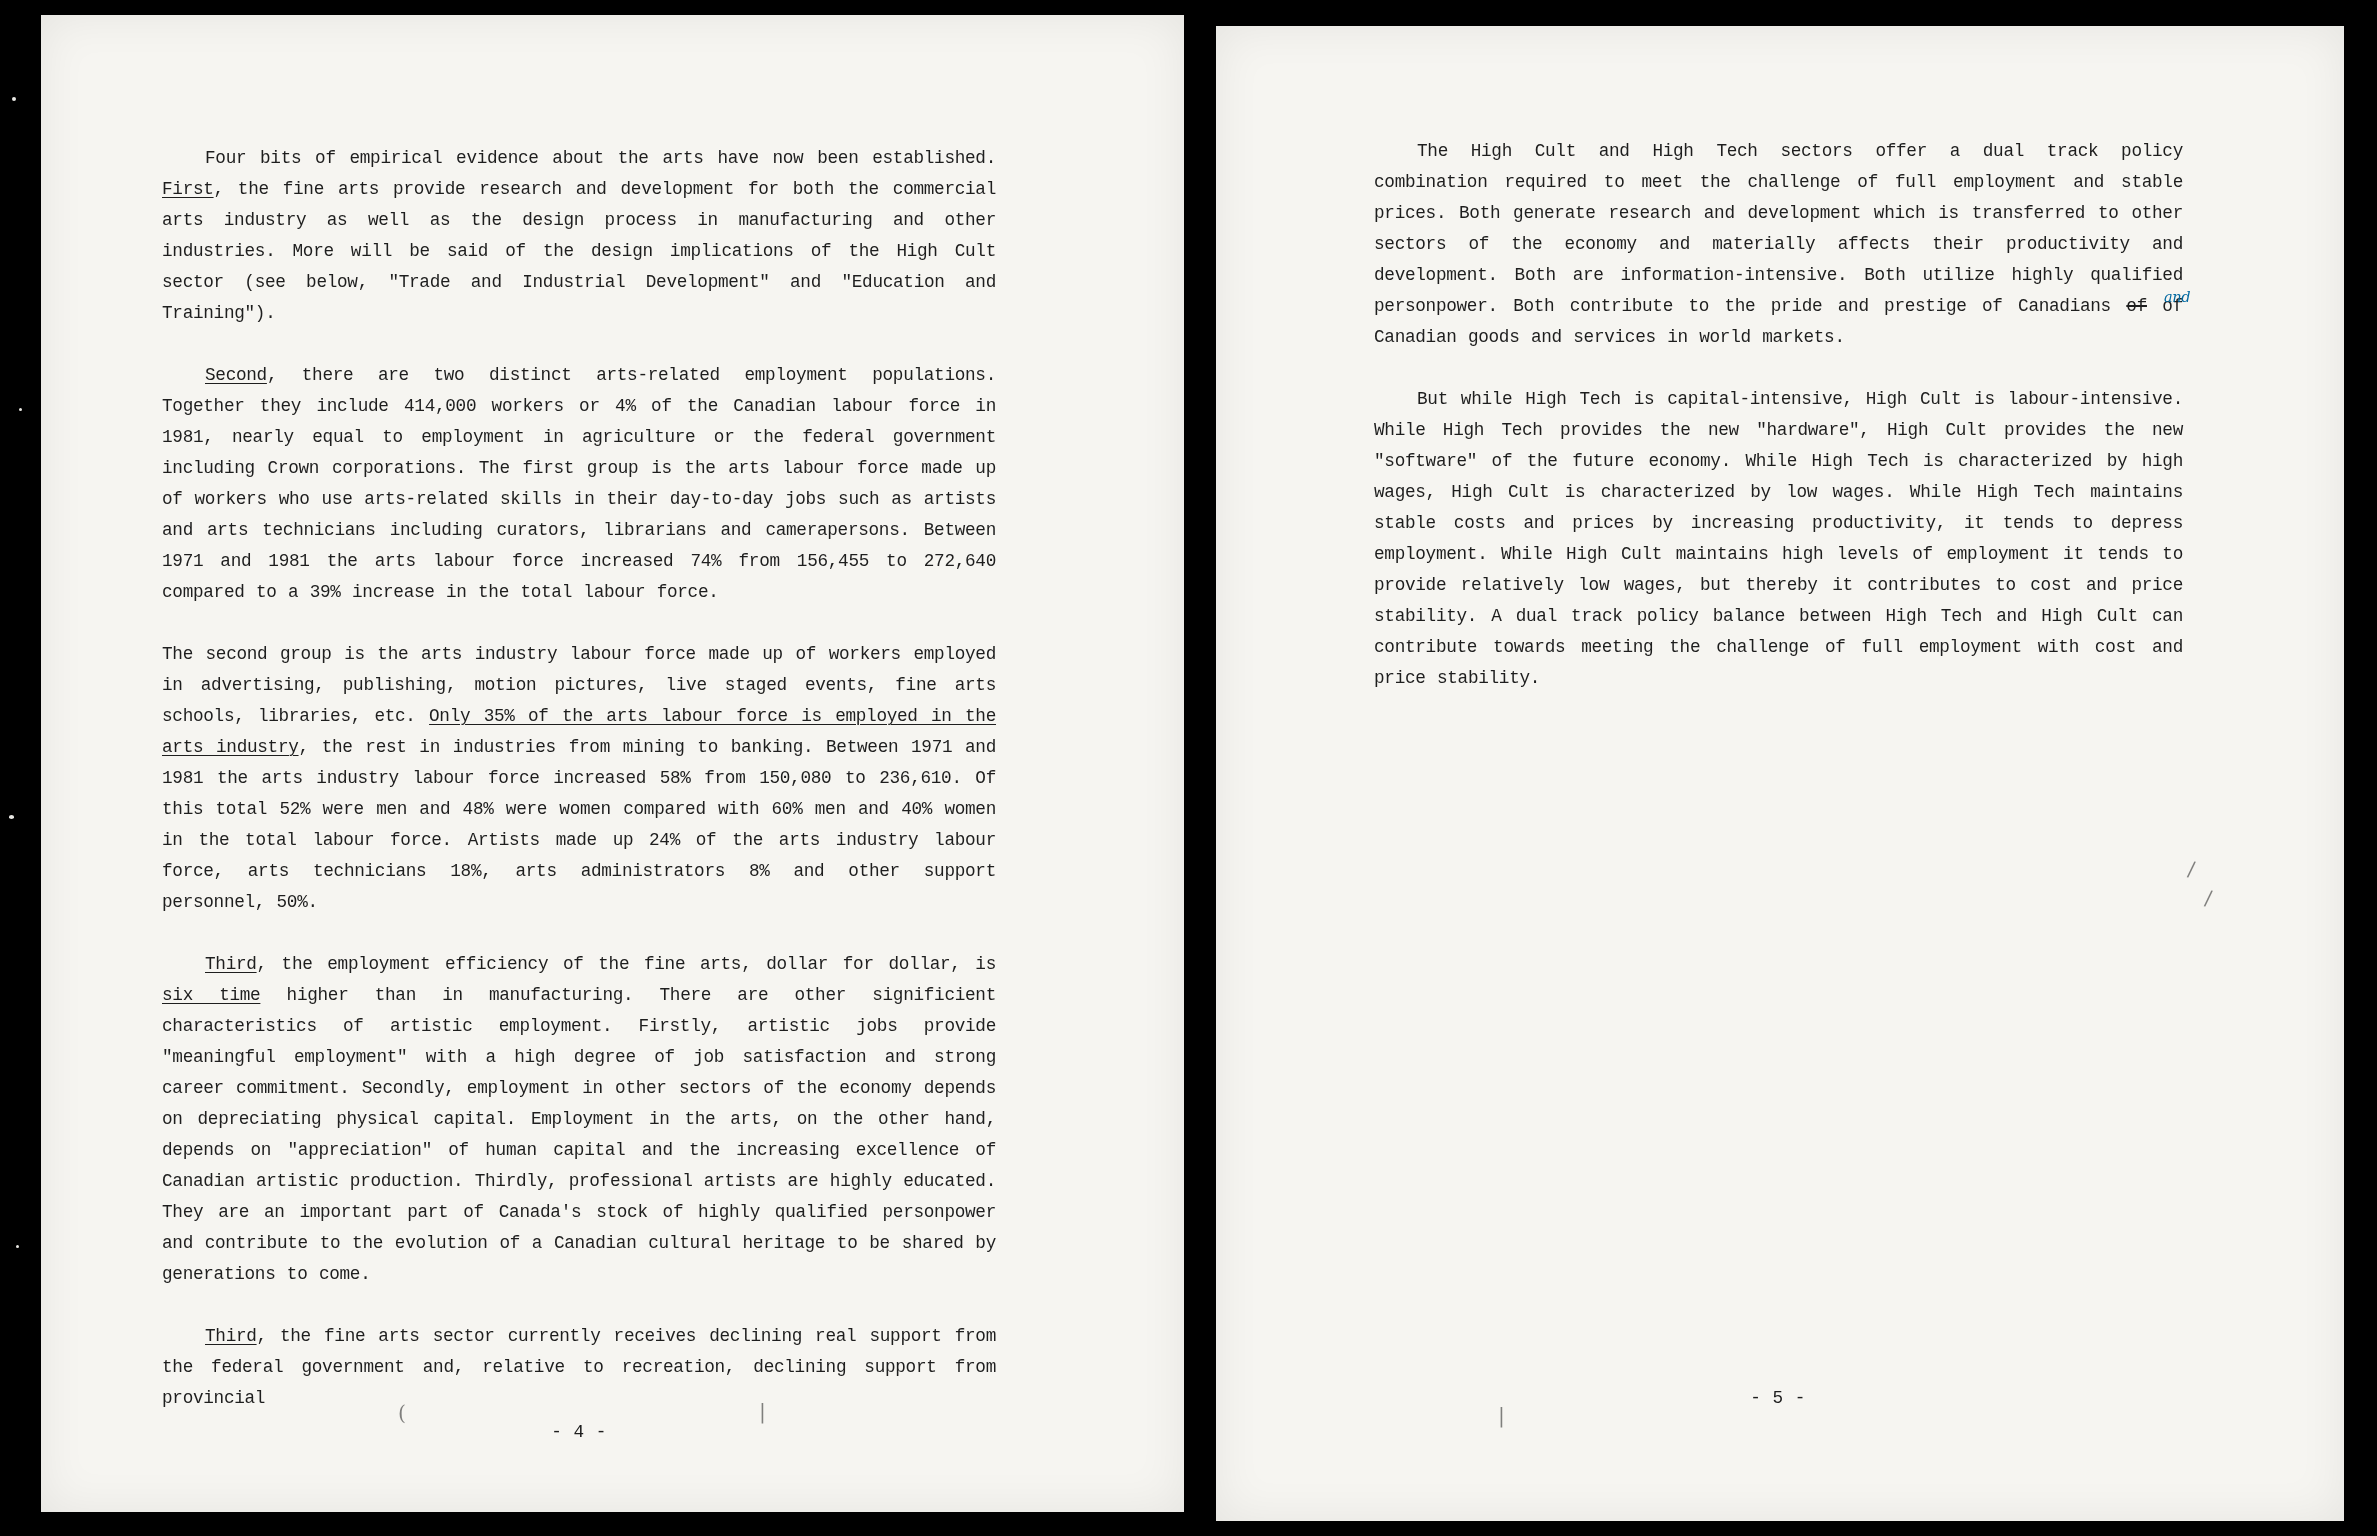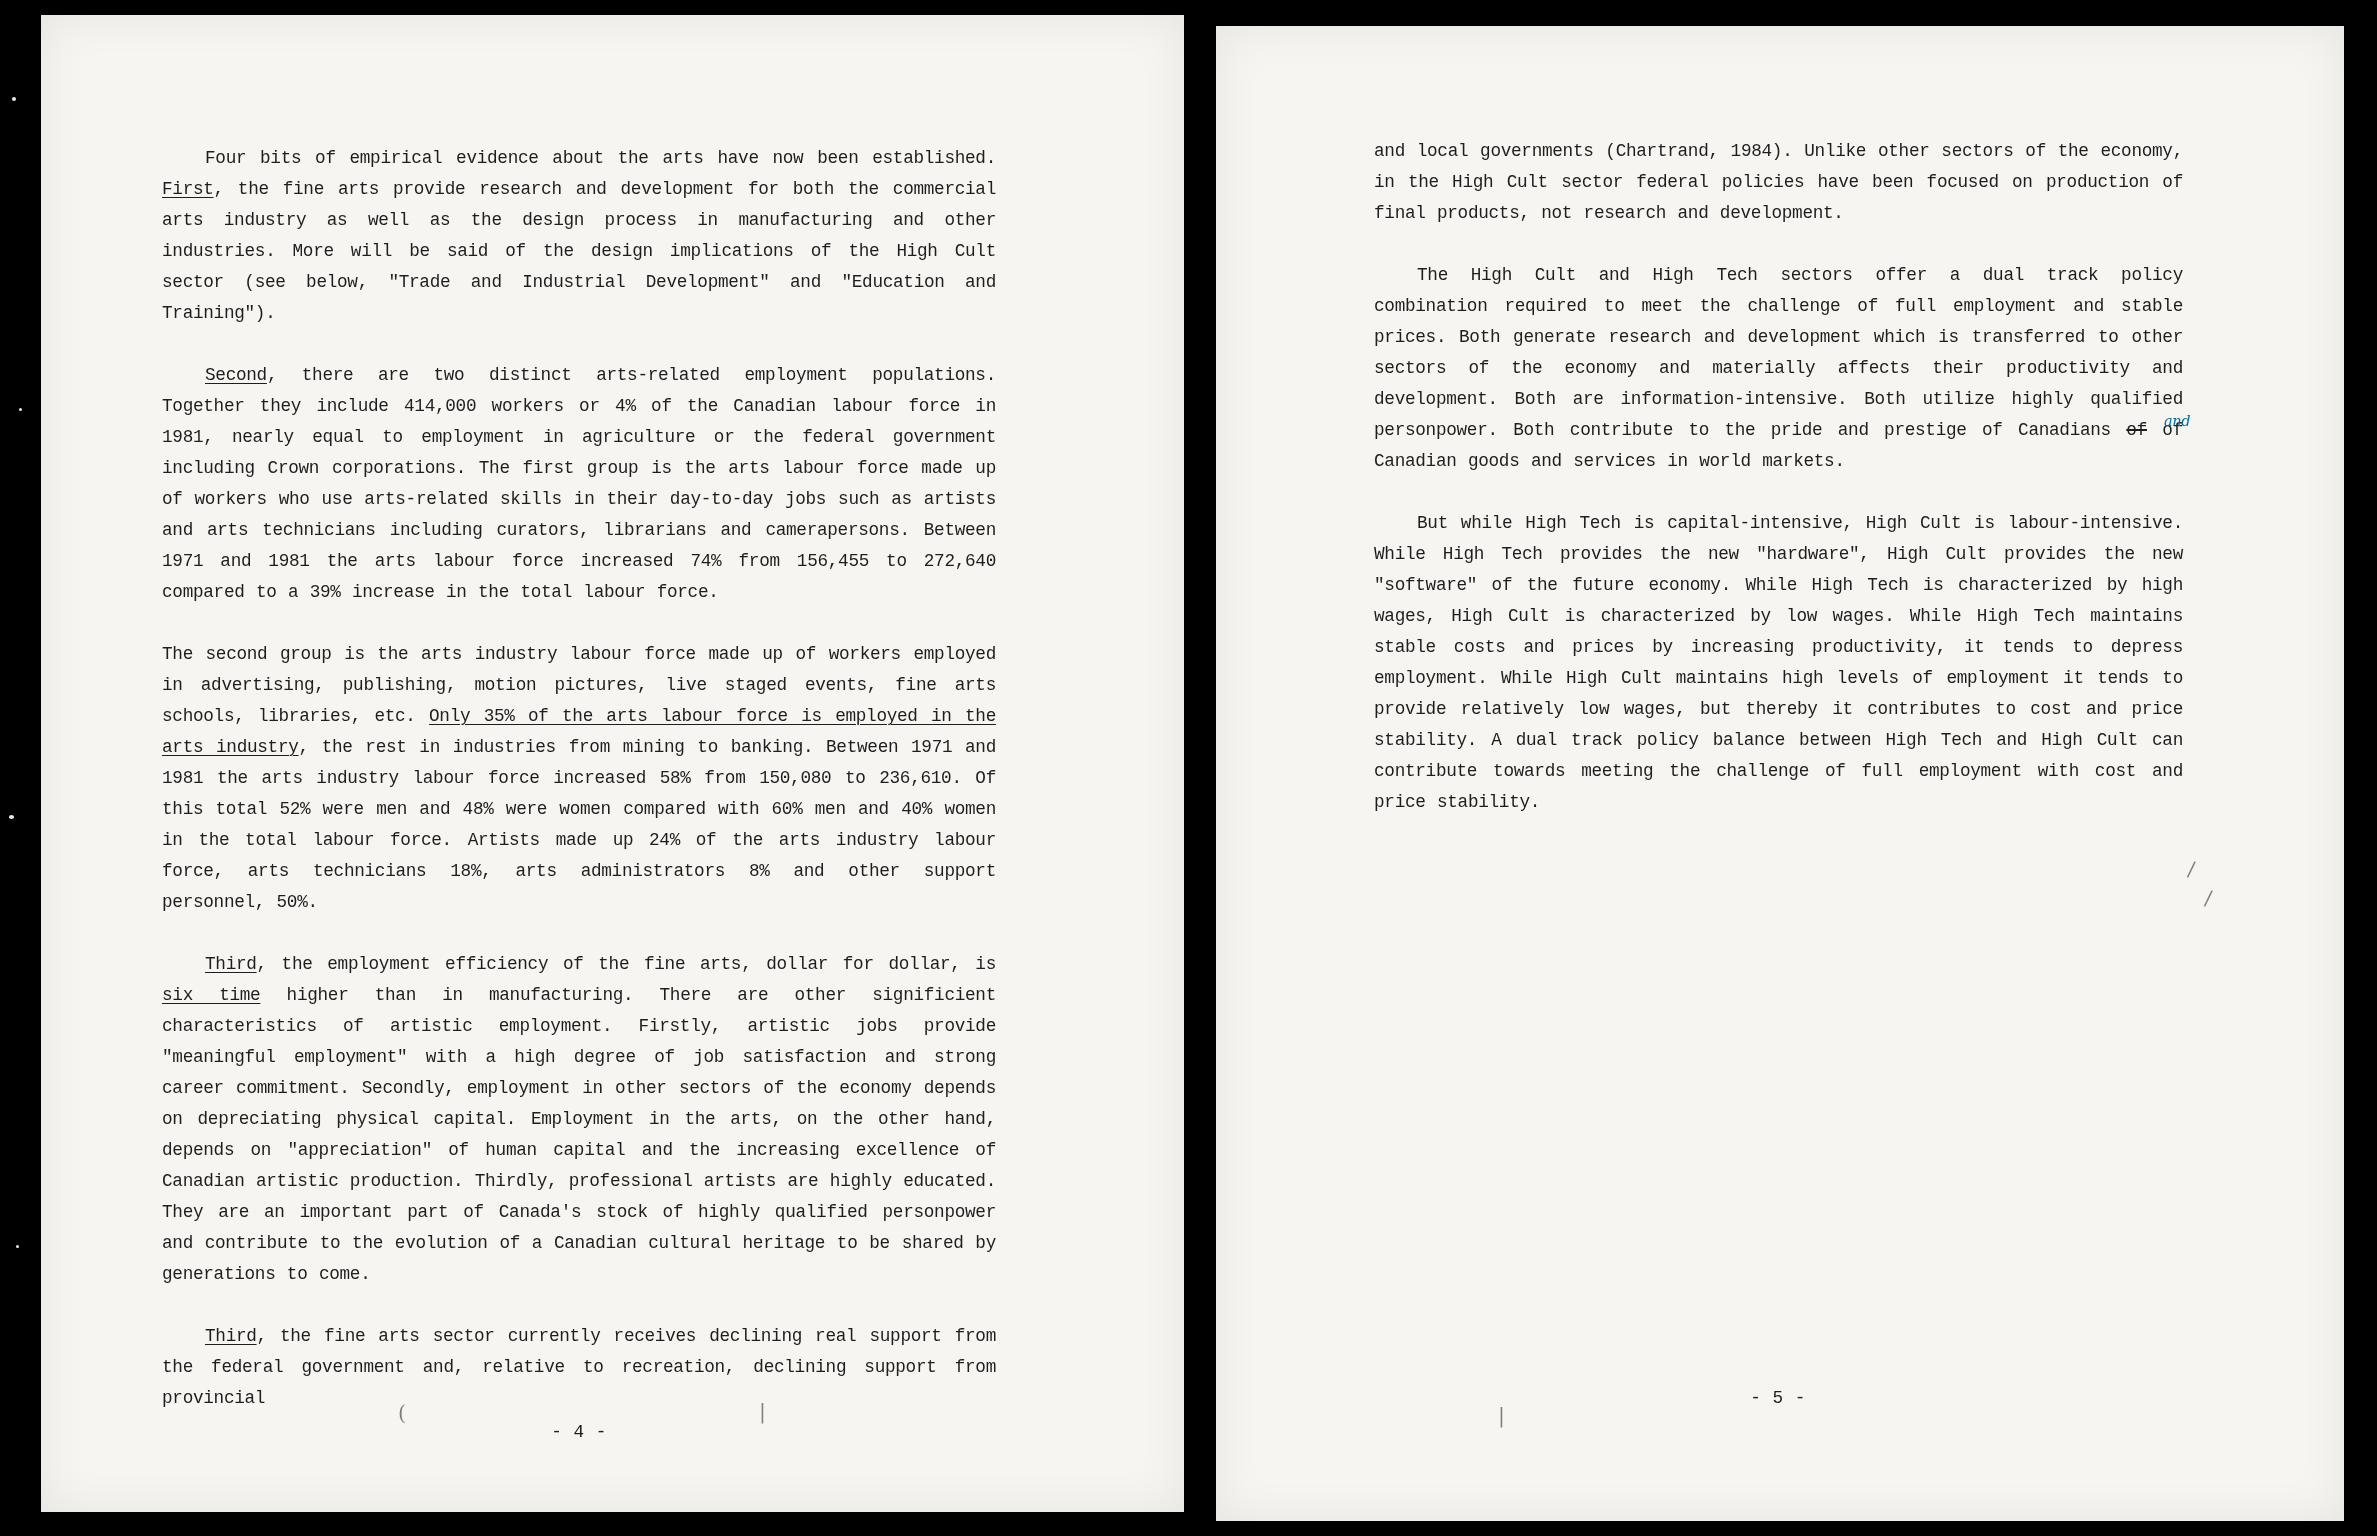--- a/index.html
+++ b/index.html
@@ -107,21 +107,20 @@
       <p class="para indent"><span class="u">Second</span><span>, there are two distinct arts-related employment populations.  Together they include 414,000 workers or 4% of the Canadian labour force in 1981, nearly equal to employment in agriculture or the federal government including Crown corporations.  The first group is the arts labour force made up of workers who use arts-related skills in their day-to-day jobs such as artists and arts technicians including curators, librarians and camerapersons.  Between 1971 and 1981 the arts labour force increased 74% from 156,455 to 272,640 compared to a 39% increase in the total labour force.</span></p>
       <p class="para"><span>The second group is the arts industry labour force made up of workers employed in advertising, publishing, motion pictures, live staged events, fine arts schools, libraries, etc.  </span><span class="u">Only 35% of the arts labour force is employed in the arts industry</span><span>, the rest in industries from mining to banking.  Between 1971 and 1981 the arts industry labour force increased 58% from 150,080 to 236,610.  Of this total 52% were men and 48% were women compared with 60% men and 40% women in the total labour force.  Artists made up 24% of the arts industry labour force, arts technicians 18%, arts administrators 8% and other support personnel, 50%.</span></p>
       <p class="para indent"><span class="u">Third</span><span>, the employment efficiency of the fine arts, dollar for dollar, is </span><span class="u">six time</span><span> higher than in manufacturing.  There are other significient characteristics of artistic employment.  Firstly, artistic jobs provide "meaningful employment" with a high degree of job satisfaction and strong career commitment.   Secondly, employment in other sectors of the economy depends on depreciating physical capital.  Employment in the arts, on the other hand, depends on "appreciation" of human capital and the increasing excellence of Canadian artistic production.  Thirdly, professional artists are highly educated.  They are an important part of Canada's stock of highly qualified personpower and contribute to the evolution of a Canadian cultural heritage to be shared by generations to come.</span></p>
       <p class="para indent"><span class="u">Third</span><span>, the fine arts sector currently receives declining real support from the federal government and, relative to recreation, declining support from provincial</span></p>
     </div>
   <div class="page-number">- 4 -</div>
 </div>
 
 <div class="page page-right">
   <div class="text-block">
-      <p class="para"><span>and local governments (Chartrand, 1984).  Unlike other sectors of the economy, in the High Cult sector federal policies have been focused on production of final products, not research and development.</span></p>
       <p class="para indent"><span>The High Cult and High Tech sectors offer a dual track policy combination required to meet the challenge of full employment and stable prices.  Both generate research and development which is transferred to other sectors of the economy and materially affects their productivity and development.  Both are information-intensive.  Both utilize highly qualified personpower.  Both contribute to the pride and prestige of Canadians </span><span class="correction"><span class="strike">of</span><span class="above">and</span></span><span> of Canadian goods and services in world markets.</span></p>
       <p class="para indent"><span>But while High Tech is capital-intensive, High Cult is labour-intensive.  While High Tech provides the new "hardware", High Cult provides the new "software" of the future economy.  While High Tech is characterized by high wages, High Cult is characterized by low wages.  While High Tech maintains stable costs and prices by increasing productivity, it tends to depress employment.  While High Cult maintains high levels of employment it tends to provide relatively low wages, but thereby it contributes to cost and price stability.  A dual track policy balance between High Tech and High Cult can contribute towards meeting the challenge of full employment with cost and price stability.</span></p>
     </div>
   <div class="page-number">- 5 -</div>
 </div>
 
 <span class="artifact" style="left:2188px; top:857px; transform:rotate(8deg);">/</span>
 <span class="artifact" style="left:2205px; top:886px; transform:rotate(8deg);">/</span>
 <span class="artifact" style="left:398px; top:1401px;">(</span>
 <span class="artifact" style="left:759px; top:1399px;">|</span>

